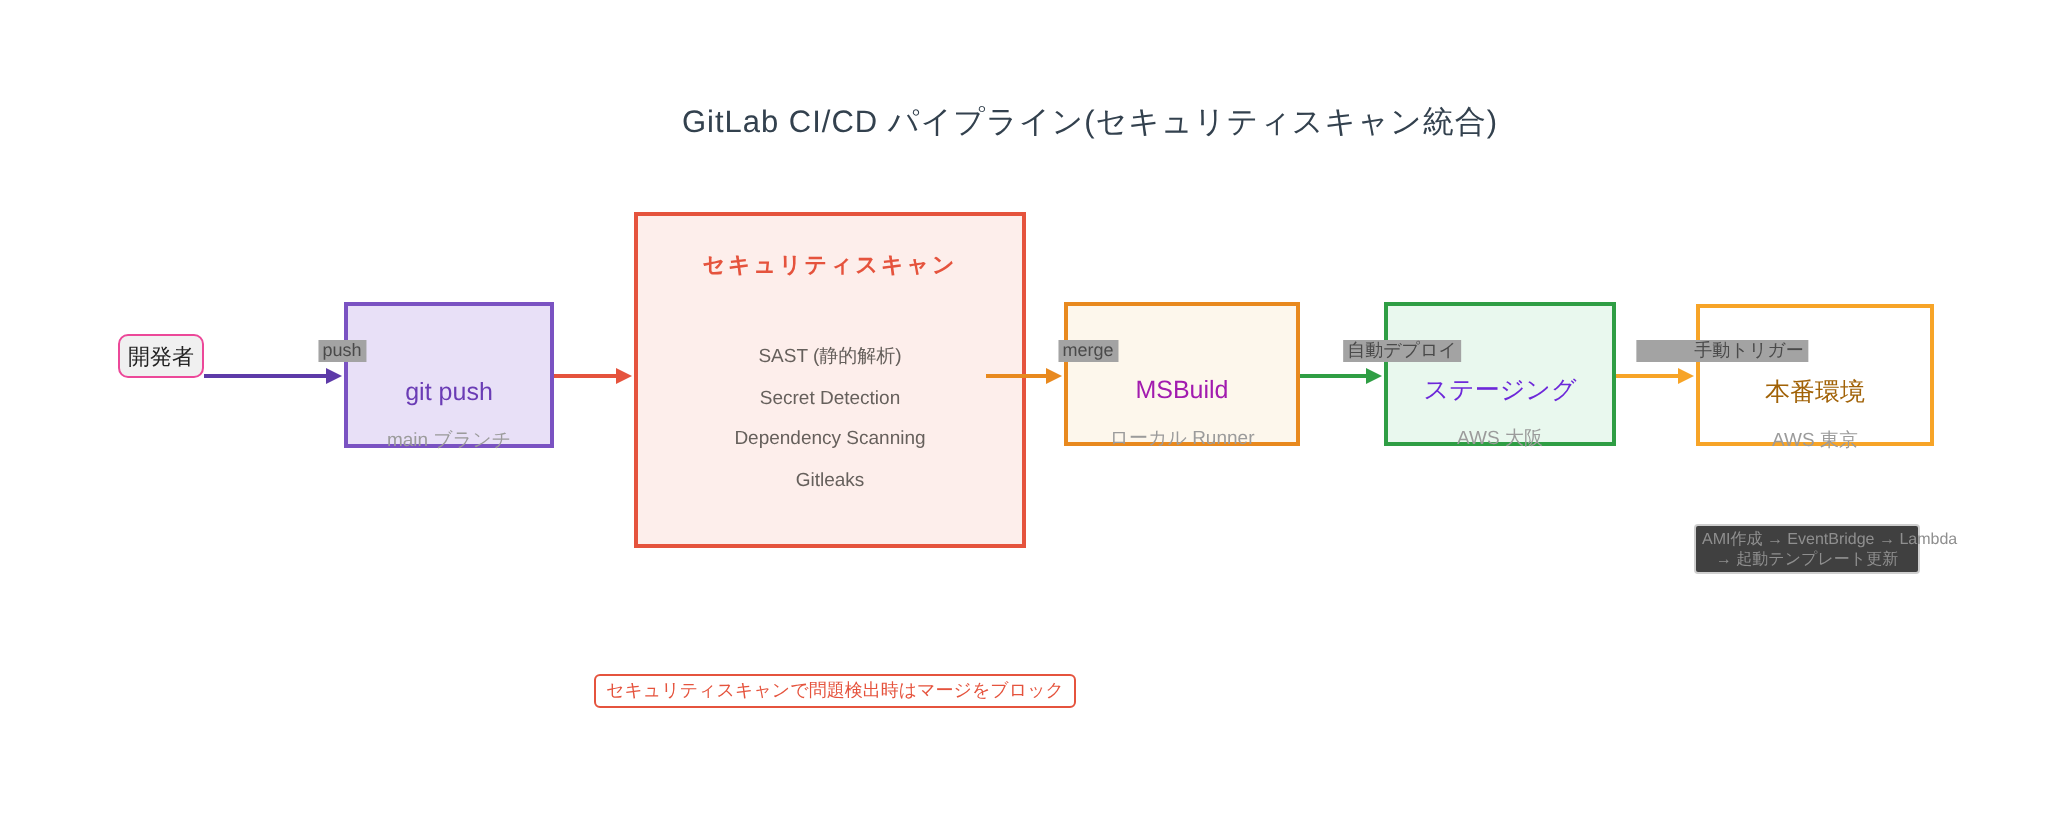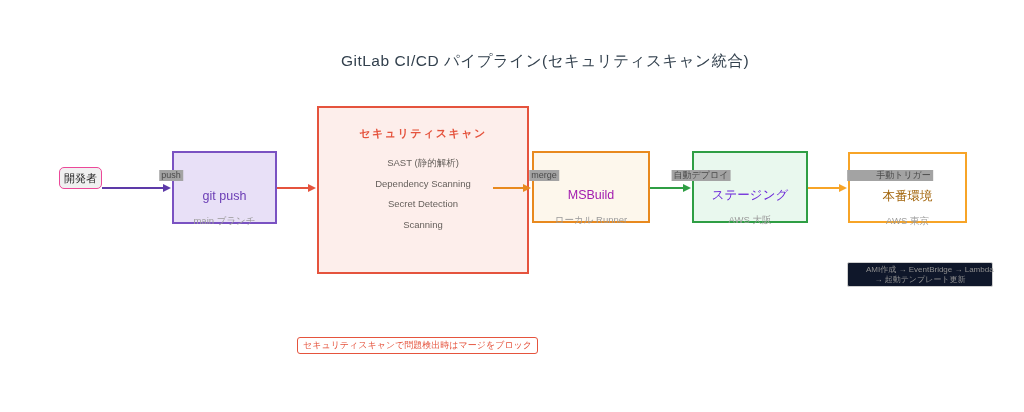--- a/index.html
+++ b/index.html
@@ -46,33 +46,33 @@
     font-size:11px; color:#222222;
   }
   .node-git-push {
     left:172px; top:151px; width:105px; height:73px;
     background:#e8e0f7;
     border:2px solid #7a52c2;
   }
   .node-git-push .label { color:#6a3cb5; }
 
   .node-security {
-    left:317px; top:106px; width:212px; height:168px;
+    left:317px; top:106px; width:196px; height:168px;
     background:#fdeeeb;
     border:2px solid #e5533d;
     justify-content:flex-start;
     padding-top:18px;
   }
   .sec-title {
     font-size:11px; line-height:14px;
     color:#e5533d; font-weight:600;
     letter-spacing:1.5px;
     white-space:nowrap;
   }
-  .sec-items { margin-top:13px; font-size:9.5px; color:#66605c;text-align:center; }
+  .sec-items { margin-top:29px; font-size:9.5px; color:#66605c;text-align:center; }
   .sec-items span { display:block; line-height:20.5px; white-space:nowrap; }
 
   .node-msbuild {
     left:532px; top:151px; width:118px; height:72px;
     background:#fdf7ec;
     border:2px solid #e8891e;
   }
   .node-msbuild .label { color:#a21caf; }
 
   .node-staging {
@@ -119,32 +119,32 @@
     color:#4a4a4a;
     background:#a3a3a3;
     padding:0 2px;
     white-space:nowrap;
     z-index:2;
     margin-left:32px;
   }
   .edge-label-push           { left:139px; }
   .edge-label-merge          { left:512px; }
   .edge-label-auto-deploy    { left:669px; }
-  .edge-label-manual-trigger { left:858px;padding-left:29px; }
+  .edge-label-manual-trigger { left:829px;padding-left:29px; }
 
   
   .note-ami {
     position:absolute;
     left:847px; top:262px;
     box-sizing:border-box;
-    width:146px;
-    background:#0f172a;
+    width:113px;
+    background:#404040;
     border:1px solid #cfcfcf;
     border-radius:2px;
-    padding:2px 18px;
+    padding:2px 3px;
     font-size:8px;
     line-height:9.5px;
     color:#8f8f8f;
     text-align:center;
   }
   .note-ami span { display:block; white-space:nowrap; }
 
   .note-block {
     position:absolute;
     left:297px; top:337px;
@@ -177,23 +177,23 @@
     <span class="label">git push</span>
     <span class="sub">main ブランチ</span>
   </div>
 
   <div class="arrow arrow-scan"></div>
 
   <div class="node node-security">
     <span class="sec-title">セキュリティスキャン</span>
     <div class="sec-items">
       <span>SAST (静的解析)</span>
+      <span>Secret Detection</span>
       <span>Dependency Scanning</span>
-      <span>Secret Detection</span>
-      <span>Scanning</span>
+      <span>Gitleaks</span>
     </div>
   </div>
 
   <div class="arrow arrow-merge"></div>
   <div class="edge-label edge-label-merge">merge</div>
 
   <div class="node node-msbuild">
     <span class="label">MSBuild</span>
     <span class="sub">ローカル Runner</span>
   </div>

